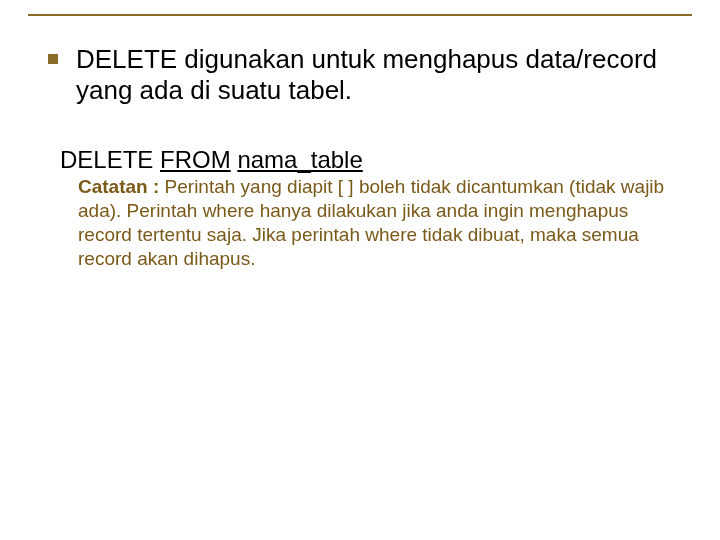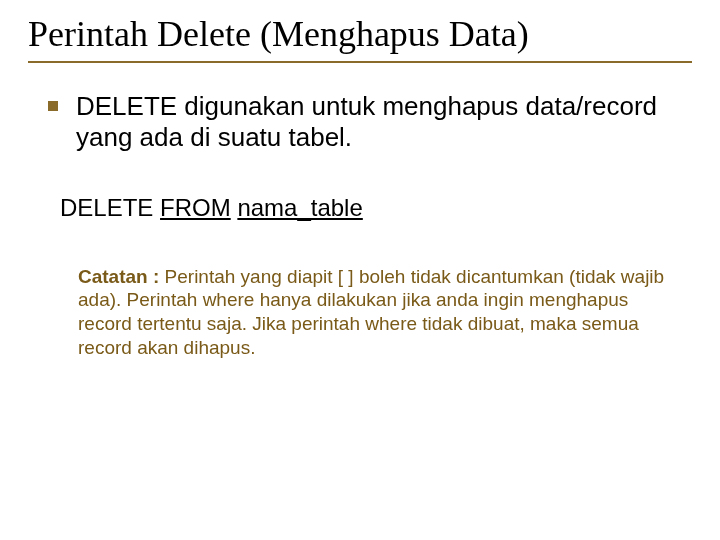--- a/index.html
+++ b/index.html
@@ -62,33 +62,31 @@
     margin-left: 32px;
   }
   .syntax-line2 {
     padding-left: 44px;
   }
   .u { text-decoration: underline; }
   .note {
     font-family: Arial, Helvetica, sans-serif;
     font-size: 19px;
     line-height: 1.25;
-    margin-top: 42px;
     margin-left: 50px;
     margin-right: 10px;
     color: #7a5a18;
   }
   .note .label { font-weight: bold; }
 </style>
 </head>
 <body>
 
 <div class="slide">
 
-  <h1 class="title">Perintah Delete (Menghapus Data)</h1>
   <hr class="title-rule">
 
   <div class="bullets">
     <div class="bullet-row">
       <div class="bullet-square"></div>
       <div class="bullet-text">DELETE digunakan untuk menghapus data/record yang ada di suatu tabel.</div>
     </div>
   </div>
 
   <div class="syntax-block">

